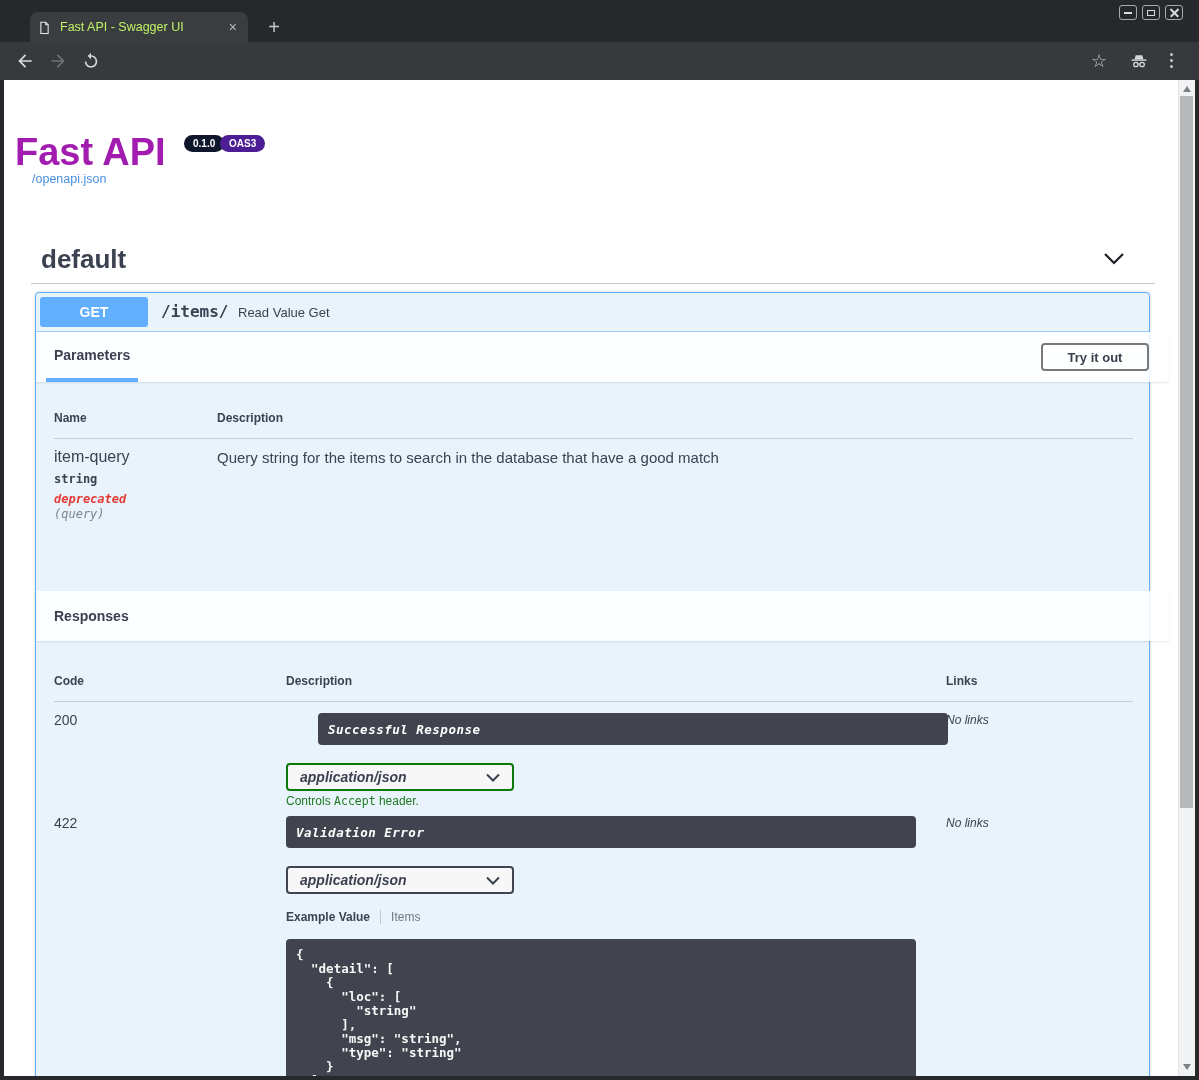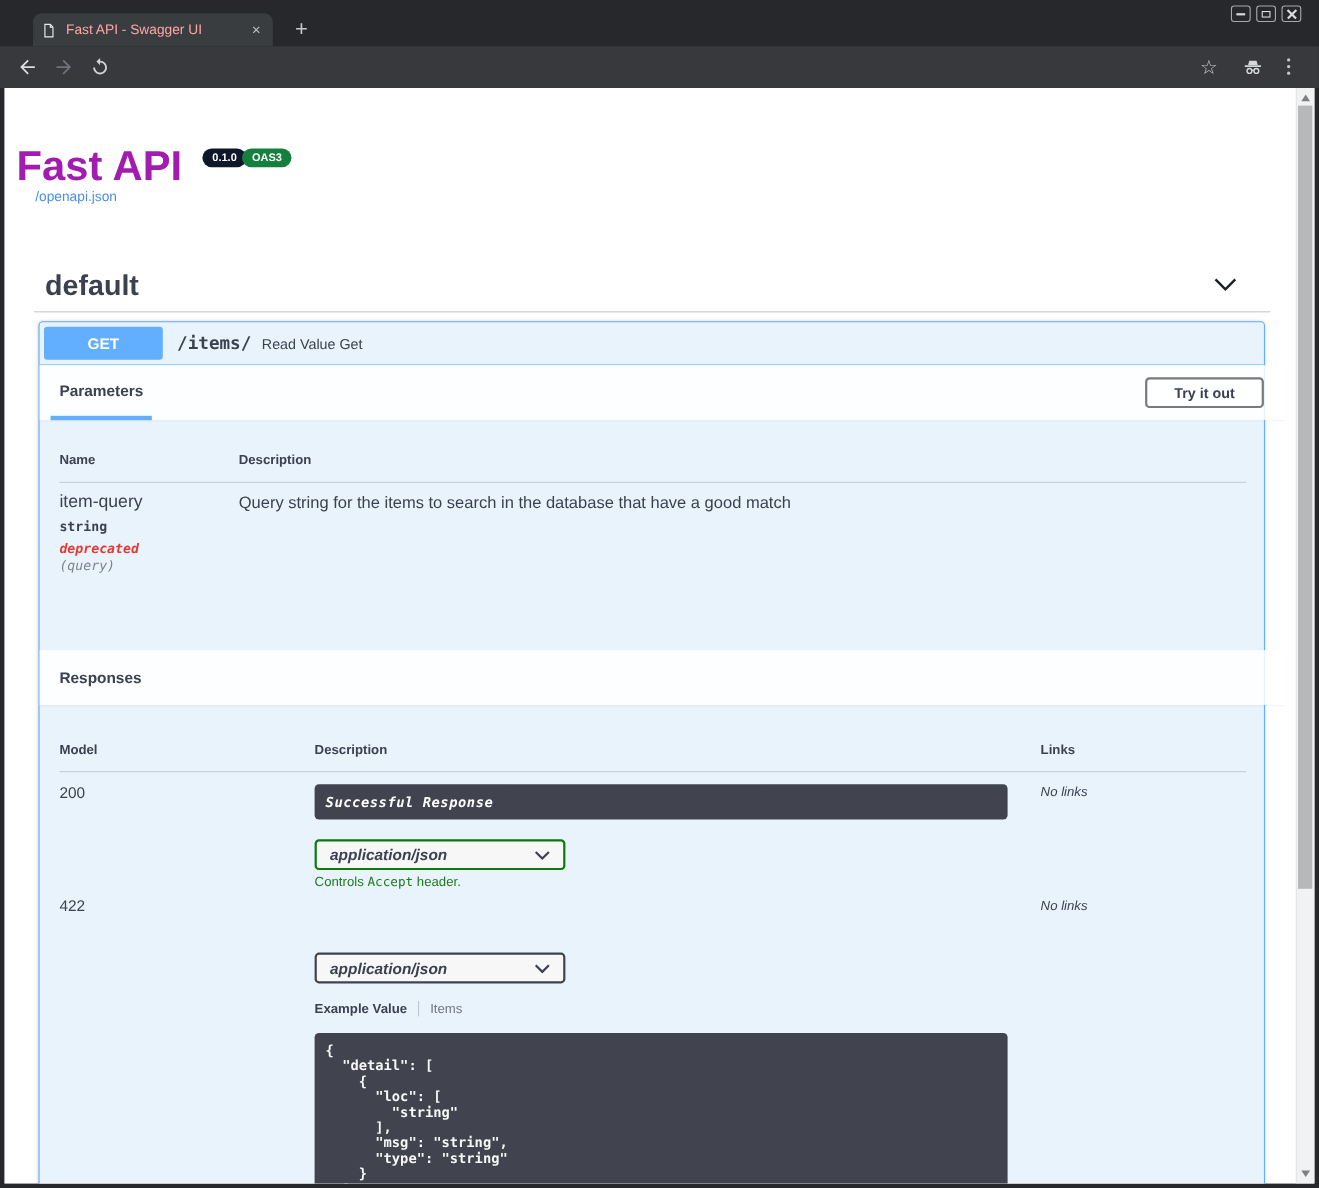--- a/index.html
+++ b/index.html
@@ -2,21 +2,21 @@
 <html><head>
 <meta charset="utf-8">
 <style>
   html,body{margin:0;padding:0;background:#000;}
   .window{position:relative;width:1199px;height:1080px;background:#26282b;overflow:hidden;
           font-family:"Liberation Sans",sans-serif;}
   
   .titlebar{position:absolute;left:0;top:0;width:100%;height:42px;background:#26282b;}
   .tab{position:absolute;left:30px;top:12px;width:218px;height:30px;background:#3a3d40;
        border-radius:8px 8px 0 0;display:flex;align-items:center;padding:0 8px;box-sizing:border-box;}
-  .tab-title{flex:1;margin-left:9px;font-size:12.5px;color:#fca5a5;white-space:nowrap;overflow:hidden;}
+  .tab-title{flex:1;margin-left:9px;font-size:12.5px;color:#bef264;white-space:nowrap;overflow:hidden;}
   .tab-close{color:#b9bcbf;font-size:14px;line-height:14px;padding:0 3px;cursor:default;}
   .newtab{position:absolute;left:260px;top:14px;width:28px;height:26px;display:flex;align-items:center;
           justify-content:center;color:#c4c7ca;font-size:20px;font-weight:400;}
   .win-controls{position:absolute;right:16px;top:5px;display:flex;gap:5px;}
   .win-btn{width:18px;height:15px;border:1px solid #a7aaad;border-radius:3px;box-sizing:border-box;
            display:flex;align-items:center;justify-content:center;color:#d9dbde;position:relative;}
   .i-min{width:8px;height:2px;background:currentColor;display:block;}
   .i-max{width:8px;height:6px;border:1.4px solid currentColor;display:block;box-sizing:border-box;}
   .i-x{position:relative;width:9px;height:9px;display:block;}
   .i-x::before,.i-x::after{content:"";position:absolute;left:-1px;top:3.6px;width:11px;height:1.6px;
@@ -32,21 +32,21 @@
   .menu-dots{position:absolute;left:1170px;top:11px;display:flex;flex-direction:column;gap:2.6px;}
   .menu-dots span{width:3.4px;height:3.4px;border-radius:50%;background:#c6c9cc;}
   
   .page{position:absolute;left:4px;top:80px;width:1191px;height:996px;background:#fff;overflow:hidden;
         color:#3b4151;}
   .api-title{position:absolute;left:11px;top:52px;font-size:38px;line-height:40px;font-weight:700;
         color:#a21caf;margin:0;}
   .badge{position:absolute;top:55px;height:17px;border-radius:14px;color:#fff;font-size:10px;
         font-weight:700;display:flex;align-items:center;padding:0 9px;}
   .badge-version{left:180px;background:#0f172a;}
-  .badge-oas{left:216px;background:#15803d;}
+  .badge-oas{left:216px;background:#4c1d95;}
   .spec-link{position:absolute;left:28px;top:92px;font-size:12.5px;color:#4990e2;text-decoration:none;}
   .tag-name{position:absolute;left:37px;top:164px;font-size:26px;font-weight:700;margin:0;}
   .tag-chevron{position:absolute;left:1099px;top:172px;}
   .tag-divider{position:absolute;left:27px;top:203px;width:1124px;height:1px;background:rgba(59,65,81,.3);}
   .opblock{position:absolute;left:31px;top:212px;width:1115px;height:900px;background:#e9f3fc;
         border:1px solid #61affe;border-radius:4px;box-shadow:0 0 3px rgba(0,0,0,.19);box-sizing:border-box;}
   .op-summary{position:absolute;left:0;top:0;width:100%;height:38px;border-bottom:1px solid rgba(97,175,254,.55);}
   .method{position:absolute;left:4px;top:4px;width:108px;height:30px;background:#61affe;border-radius:3px;
         color:#fff;font-size:14px;font-weight:700;display:flex;align-items:center;justify-content:center;}
   .op-path{position:absolute;left:125px;top:9px;font-family:"DejaVu Sans Mono",monospace;font-weight:700;
@@ -202,40 +202,43 @@
       <span class="param-name">item-query</span>
       <span class="param-type">string</span>
       <span class="param-depr">deprecated</span>
       <span class="param-loc">(query)</span>
       <span class="param-desc">Query string for the items to search in the database that have a good match</span>
 
       <div class="sec-header sec-resp">
         <h4 class="resp-h4">Responses</h4>
       </div>
 
-      <span class="colhead" style="left:18px;top:381px;">Model</span>
+      <span class="colhead" style="left:18px;top:381px;">Code</span>
       <span class="colhead" style="left:250px;top:381px;">Description</span>
       <span class="colhead" style="left:910px;top:381px;">Links</span>
       <div class="thin-divider" style="top:408px;"></div>
 
       <span class="resp-code" style="top:419px;">200</span>
-      <div class="desc-box" style="top:420px;">
+      <div class="desc-box" style="top:420px;margin-left:32px;">
         <p>Successful Response</p>
       </div>
       <span class="resp-links" style="top:420px;">No links</span>
 
       <div class="mt-select sel-green" style="top:470px;">
         <span class="lbl">application/json</span>
         <svg width="14" height="9" viewBox="0 0 14 8">
           <path d="M1 1l6 6 6-6" fill="none" stroke="#3b4151" stroke-width="2"></path>
         </svg>
       </div>
       <div class="accept-note"><span>Controls </span><code>Accept</code><span> header.</span></div>
 
       <span class="resp-code" style="top:522px;">422</span>
+      <div class="desc-box" style="top:523px;">
+        <p>Validation Error</p>
+      </div>
       <span class="resp-links" style="top:523px;">No links</span>
 
       <div class="mt-select sel-dark" style="top:573px;">
         <span class="lbl">application/json</span>
         <svg width="14" height="9" viewBox="0 0 14 8">
           <path d="M1 1l6 6 6-6" fill="none" stroke="#3b4151" stroke-width="2"></path>
         </svg>
       </div>
 
       <div class="model-tabs">

